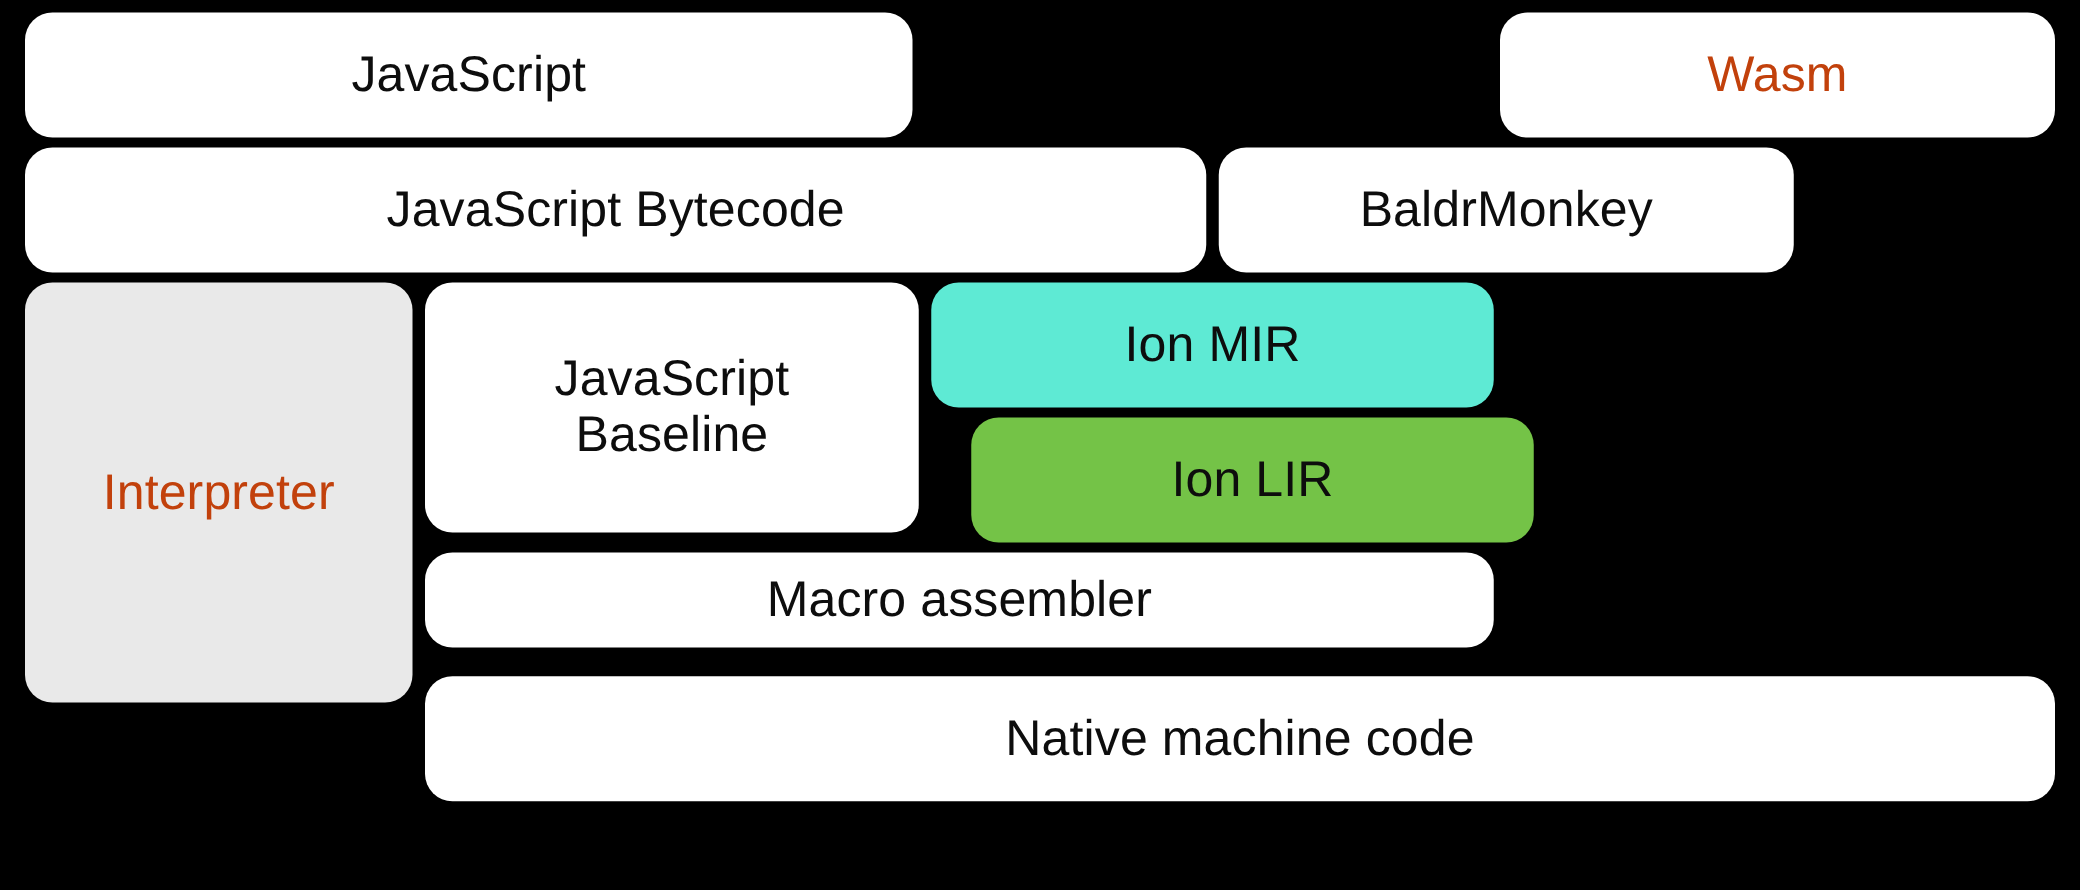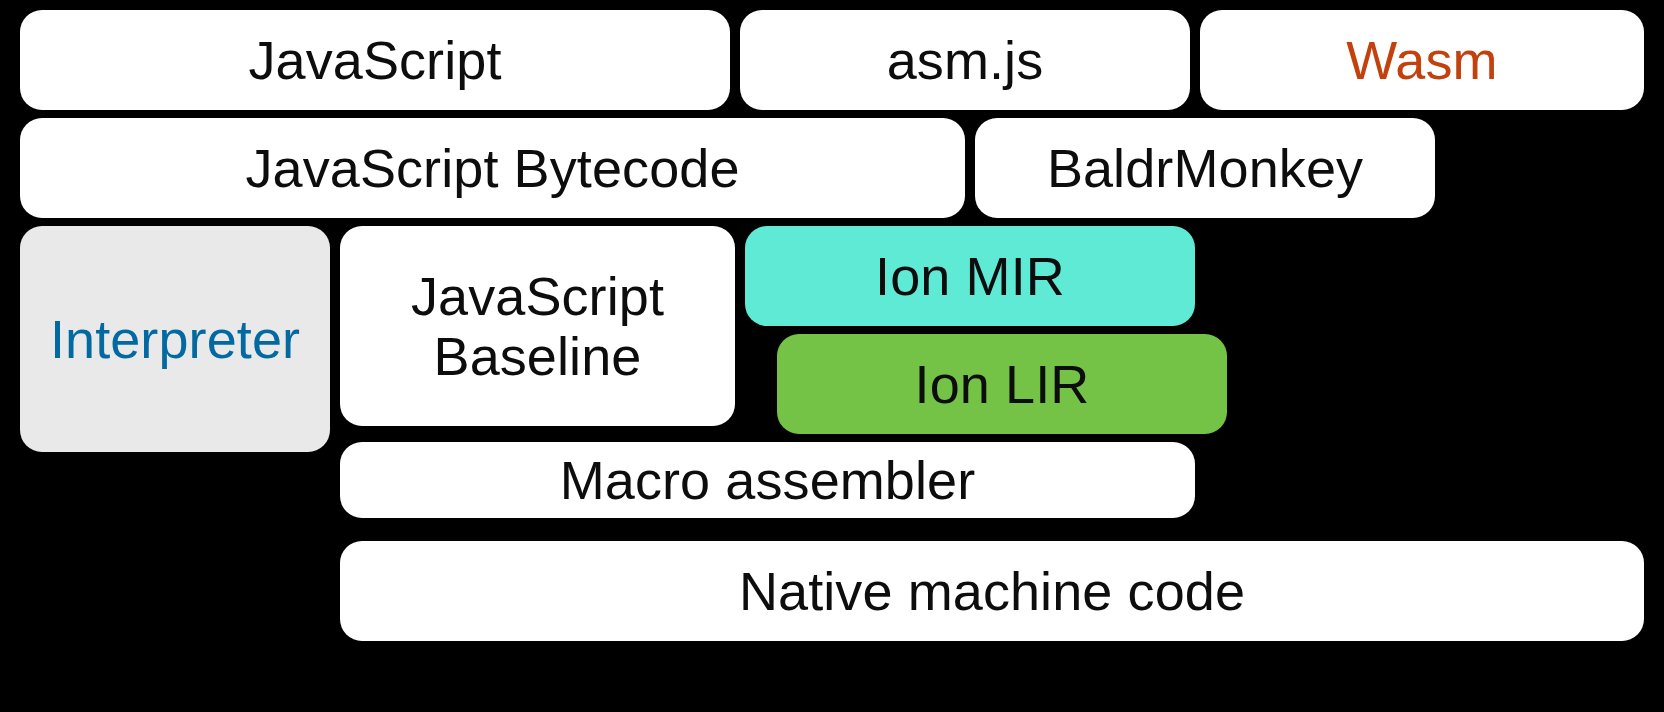--- a/index.html
+++ b/index.html
@@ -13,42 +13,41 @@
   }
   .box{
     position:absolute;
     box-sizing:border-box;
     border-radius:22px;
     display:flex;
     align-items:center;
     justify-content:center;
     text-align:center;
     color:#0d0d0d;
-    font-size:54px;
+    font-size:40px;
     line-height:1.12;
     letter-spacing:0.1px;
     padding:2px 8px;
     white-space:pre-line;
     user-select:none;
   }
   .box.white{background:#ffffff;}
   .box.grey{background:#e9e9e9;}
   .box.green{background:#74c347;}
   .box.pink{background:#f7798e;}
   .box .lbl{display:block;width:100%;}
 </style>
 </head>
 <body>
 
 <div id="stage" style="background: rgb(0, 0, 0);">
     <div class="box white" style="left: 20px; top: 10px; width: 710px; height: 100px; background: rgb(255, 255, 255); color: rgb(13, 13, 13);"><span class="lbl">JavaScript</span></div>
-    <div class="box white" style="left: 740px; top: 10px; width: 450px; height: 100px; background: rgb(255, 255, 255); color: rgb(13, 13, 13);"><span class="lbl">asm.js</span></div>
     <div class="box white" style="left: 1200px; top: 10px; width: 444px; height: 100px; background: rgb(255, 255, 255); color: #c2410c;"><span class="lbl">Wasm</span></div>
     <div class="box white" style="left: 20px; top: 118px; width: 945px; height: 100px; background: rgb(255, 255, 255); color: rgb(13, 13, 13);"><span class="lbl">JavaScript Bytecode</span></div>
     <div class="box white" style="left: 975px; top: 118px; width: 460px; height: 100px; background: rgb(255, 255, 255); color: rgb(13, 13, 13); text-align: center;"><span class="lbl">BaldrMonkey</span></div>
-    <div class="box grey" style="left: 20px; top: 226px; width: 310px; height: 226px; background: rgb(233, 233, 233); color: #0369a1;"><span class="lbl">Interpreter</span></div>
+    <div class="box grey" style="left: 20px; top: 226px; width: 310px; height: 336px; background: rgb(233, 233, 233); color: #c2410c;"><span class="lbl">Interpreter</span></div>
     <div class="box white" style="left: 340px; top: 226px; width: 395px; height: 200px; background: rgb(255, 255, 255); color: rgb(13, 13, 13);"><span class="lbl">JavaScript
 Baseline</span></div>
     <div class="box green" style="left: 745px; top: 226px; width: 450px; height: 100px; background: #5eead4; color: rgb(13, 13, 13);"><span class="lbl">Ion MIR</span></div>
     <div class="box green" style="left: 745px; top: 334px; width: 450px; height: 100px; background: rgb(116, 195, 71); color: rgb(13, 13, 13); margin-left: 32px;"><span class="lbl">Ion LIR</span></div>
     <div class="box white" style="left: 340px; top: 442px; width: 855px; height: 76px; background: rgb(255, 255, 255); color: rgb(13, 13, 13);"><span class="lbl">Macro assembler</span></div>
     <div class="box white" style="left: 340px; top: 541px; width: 1304px; height: 100px; background: rgb(255, 255, 255); color: rgb(13, 13, 13);"><span class="lbl">Native machine code</span></div>
   </div>
 
 </body></html>

